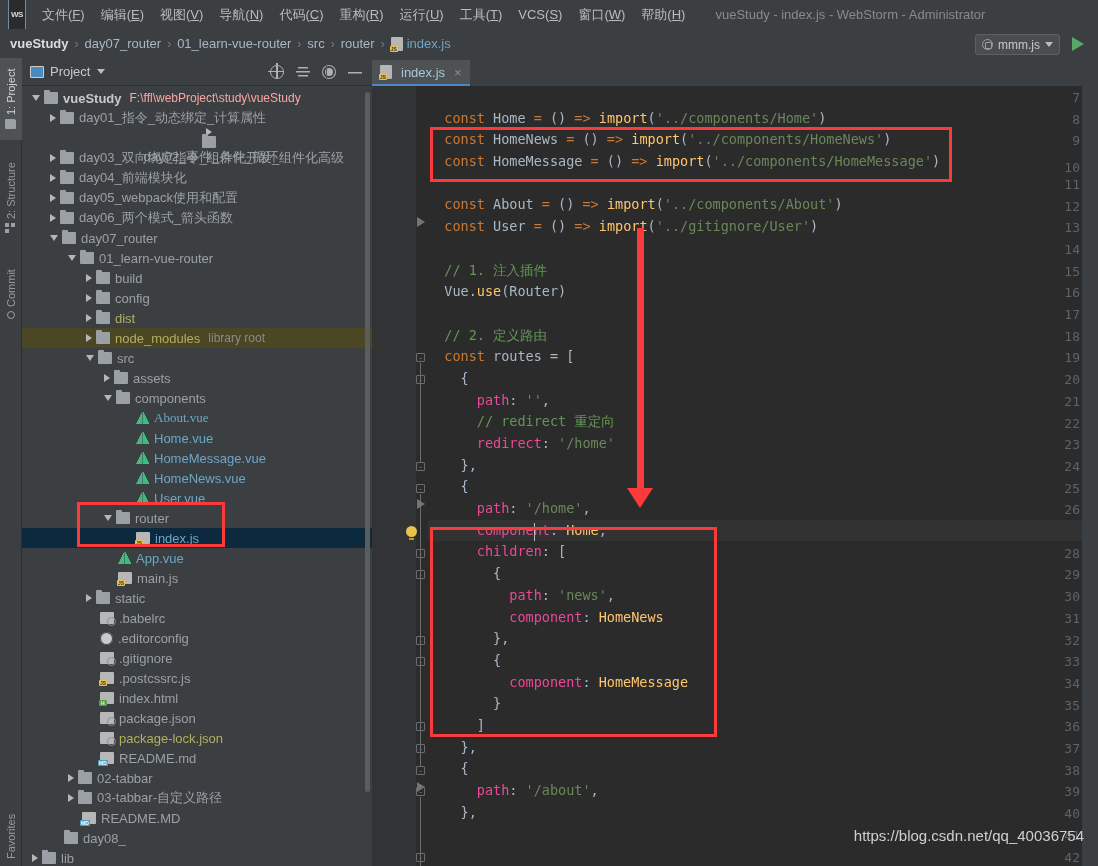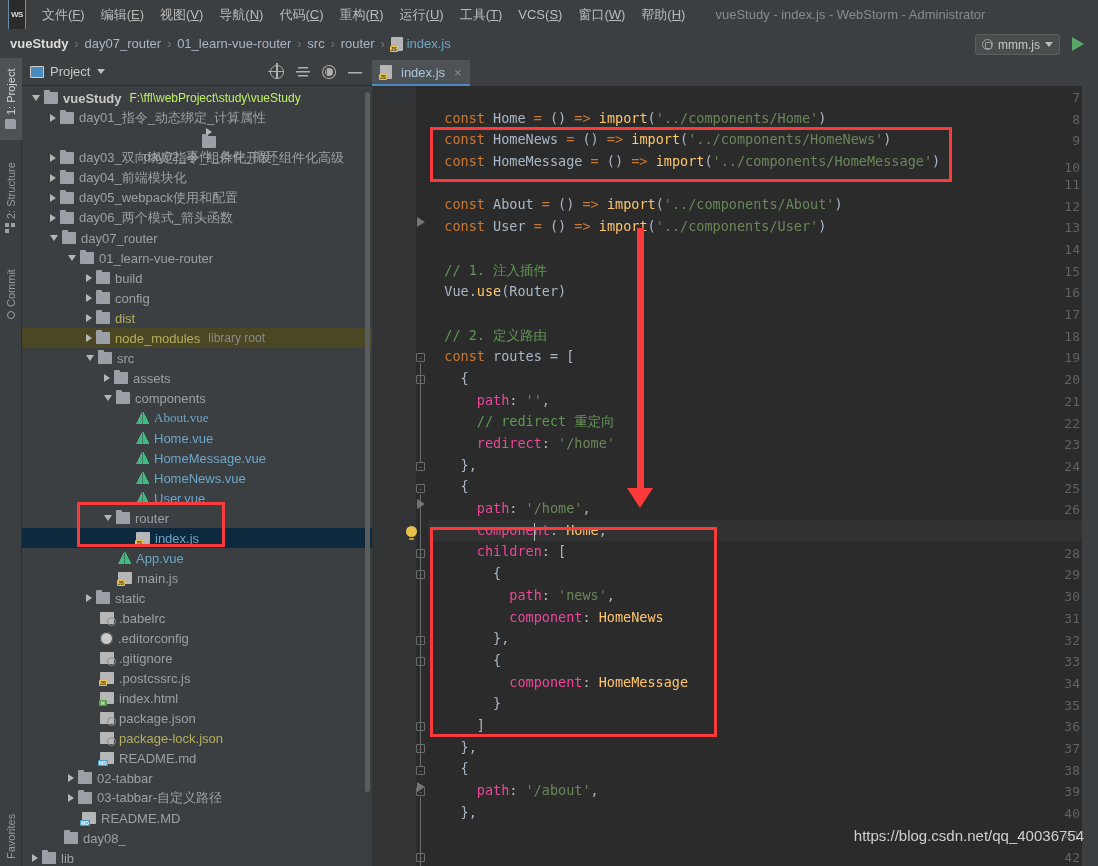--- a/index.html
+++ b/index.html
@@ -213,21 +213,21 @@
   }
   .ic-gitignore { background: #b7b7b7; border-radius: 1px; }
   .ic-gitignore::after {
     content:""; position:absolute; right:-2px; bottom:-2px; width:7px; height:7px;
     border:1.5px solid #8d8d8d; border-radius:50%;
   }
   .tname-dim { color: #9aa0a6; }
   .tname-yellow { color: #b3ae60; }
   .tname-blue { color: #6ba6c8; }
   .tname-white { color: #c8c8c8; font-weight: bold; }
-  .tpath { color: #bef264; font-size: 12px; margin-left: 8px; }
+  .tpath { color: #fca5a5; font-size: 12px; margin-left: 8px; }
   .tlibroot { color: #8a8a8a; font-size: 12px; margin-left: 8px; }
 
   
   .tree-scroll {
     position: absolute; right: 2px; top: 34px; width: 5px; height: 700px;
     background: #5a5d5e; border-radius: 3px;
   }
 
   
   .editorzone {
@@ -667,21 +667,21 @@
           <div class="fold-line" style="top: 581.2px; height: 55.1px;"></div>
           <div class="fold-line" style="top: 711.4px; height: 76.8px;"></div>
         </div>
       <div class="codearea" id="codearea">
           <div class="cline">&nbsp;</div>
           <div class="cline"><span class="plain">  </span><span class="kw">const</span><span class="plain"> Home </span><span class="kw">=</span><span class="plain"> () </span><span class="kw">=&gt;</span><span class="plain"> </span><span class="fn">import</span><span class="plain">(</span><span class="str">'../components/Home'</span><span class="plain">)</span></div>
           <div class="cline"><span class="plain">  </span><span class="kw">const</span><span class="plain"> HomeNews </span><span class="kw">=</span><span class="plain"> () </span><span class="kw">=&gt;</span><span class="plain"> </span><span class="fn">import</span><span class="plain">(</span><span class="str">'../components/HomeNews'</span><span class="plain">)</span></div>
           <div class="cline"><span class="plain">  </span><span class="kw">const</span><span class="plain"> HomeMessage </span><span class="kw">=</span><span class="plain"> () </span><span class="kw">=&gt;</span><span class="plain"> </span><span class="fn">import</span><span class="plain">(</span><span class="str">'../components/HomeMessage'</span><span class="plain">)</span></div>
           <div class="cline">&nbsp;</div>
           <div class="cline"><span class="plain">  </span><span class="kw">const</span><span class="plain"> About </span><span class="kw">=</span><span class="plain"> () </span><span class="kw">=&gt;</span><span class="plain"> </span><span class="fn">import</span><span class="plain">(</span><span class="str">'../components/About'</span><span class="plain">)</span></div>
-          <div class="cline"><span class="plain">  </span><span class="kw">const</span><span class="plain"> User </span><span class="kw">=</span><span class="plain"> () </span><span class="kw">=&gt;</span><span class="plain"> </span><span class="fn">import</span><span class="plain">(</span><span class="str">'../components/User'</span><span class="plain">)</span></div>
+          <div class="cline"><span class="plain">  </span><span class="kw">const</span><span class="plain"> User </span><span class="kw">=</span><span class="plain"> () </span><span class="kw">=&gt;</span><span class="plain"> </span><span class="fn">import</span><span class="plain">(</span><span class="str">'../gitignore/User'</span><span class="plain">)</span></div>
           <div class="cline">&nbsp;</div>
           <div class="cline"><span class="plain">  </span><span class="cmt">// 1. 注入插件</span></div>
           <div class="cline"><span class="plain">  Vue.</span><span class="fn">use</span><span class="plain">(Router)</span></div>
           <div class="cline">&nbsp;</div>
           <div class="cline"><span class="plain">  </span><span class="cmt">// 2. 定义路由</span></div>
           <div class="cline"><span class="plain">  </span><span class="kw">const</span><span class="plain"> routes = [</span></div>
           <div class="cline"><span class="plain">    {</span></div>
           <div class="cline"><span class="plain">      </span><span class="prop">path</span><span class="plain">: </span><span class="str">''</span><span class="plain">,</span></div>
           <div class="cline"><span class="plain">      </span><span class="cmt">// redirect 重定向</span></div>
           <div class="cline"><span class="plain">      </span><span class="prop">redirect</span><span class="plain">: </span><span class="str">'/home'</span></div>

